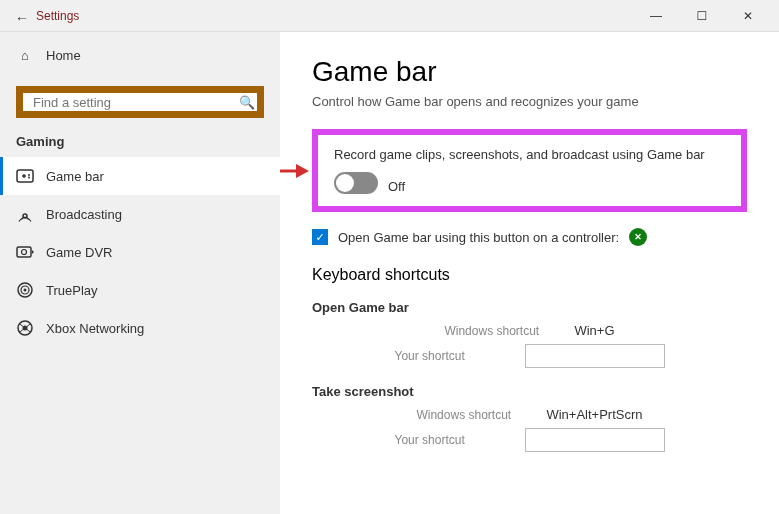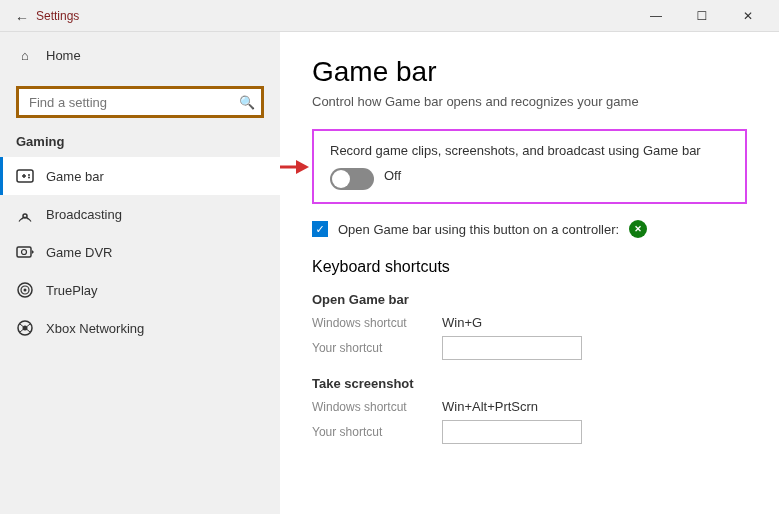--- a/index.html
+++ b/index.html
@@ -70,21 +70,21 @@
       padding-bottom: 16px;
     }
     .sidebar-search {
       margin: 12px 16px;
       position: relative;
     }
     .sidebar-search input {
       width: 100%;
       height: 32px;
       padding: 0 32px 0 10px;
-      border: 3px solid #a16207;
+      border: 7px solid #a16207;
       background: #fff;
       font-size: 13px;
       color: #333;
       outline: none;
     }
     .sidebar-search-icon {
       position: absolute;
       right: 8px;
       top: 50%;
       transform: translateY(-50%);
@@ -134,33 +134,33 @@
       margin-bottom: 6px;
     }
     .page-subtitle {
       font-size: 13px;
       color: #555;
       margin-bottom: 20px;
     }
 
     
     .highlight-box {
-      border: 2px solid #d946ef;
+      border: 6px solid #d946ef;
       padding: 12px 16px;
       margin-bottom: 8px;
       position: relative;
     }
     .highlight-box-text {
       font-size: 13px;
       color: #333;
       margin-bottom: 10px;
     }
     .toggle-row {
       display: flex;
-      align-items: flex-start;
+      align-items: flex-end;
       gap: 10px;
     }
     .toggle {
       width: 44px;
       height: 22px;
       background: #888;
       border-radius: 11px;
       position: relative;
       cursor: pointer;
       flex-shrink: 0;
@@ -236,20 +236,21 @@
     .shortcut-group-title {
       font-size: 13px;
       font-weight: 600;
       color: #333;
       margin-bottom: 8px;
     }
     .shortcut-row {
       display: flex;
       align-items: center;
       margin-bottom: 6px;
+      justify-content: center;
     }
     .shortcut-row-label {
       font-size: 12px;
       color: #888;
       width: 130px;
       flex-shrink: 0;
     }
     .shortcut-value {
       font-size: 13px;
       color: #333;

